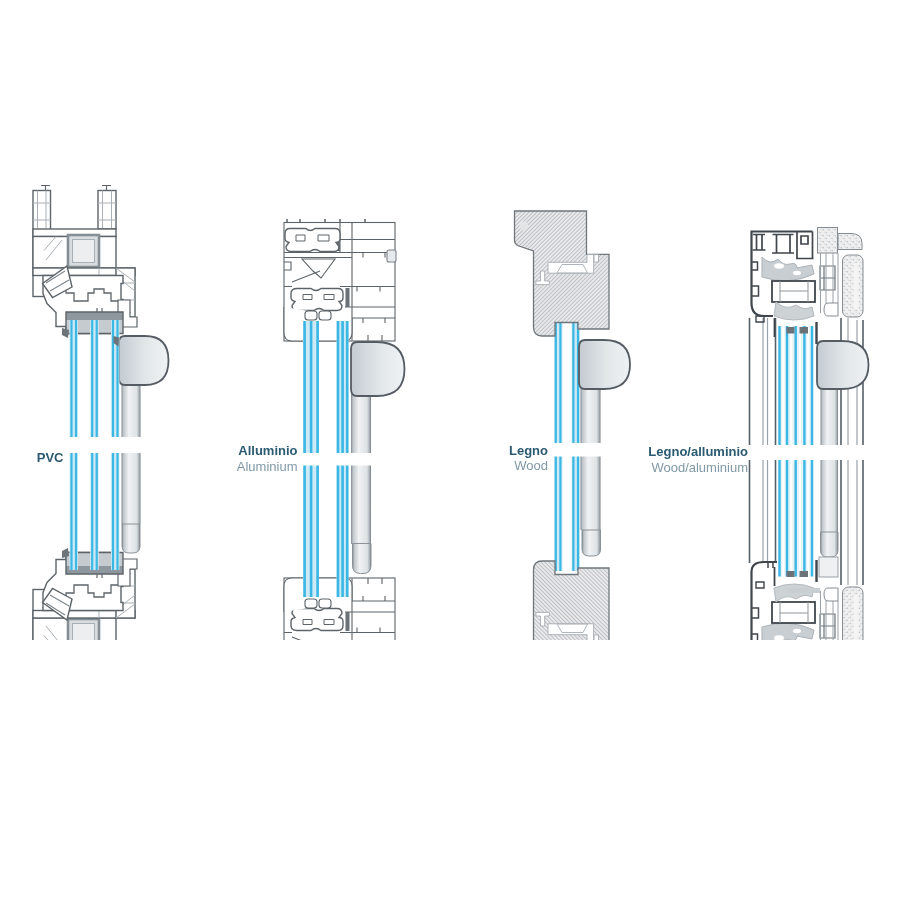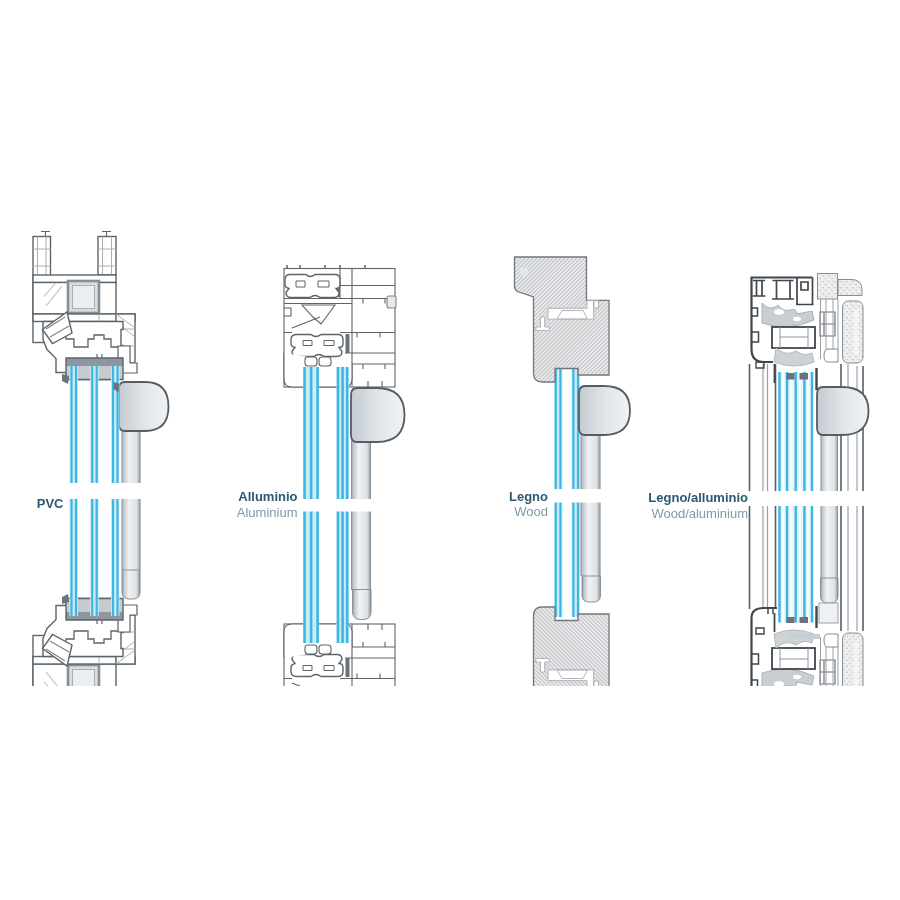--- a/index.html
+++ b/index.html
@@ -1,16 +1,16 @@
 <!DOCTYPE html>
 <html><head>
 <meta charset="utf-8">
 <style>
   html,body{margin:0;padding:0;background:#ffffff;}
-  .wrap{width:900px;height:640px;position:relative;font-family:"Liberation Sans", sans-serif;margin-top:46px;}
+  .wrap{width:900px;height:640px;position:relative;font-family:"Liberation Sans", sans-serif;}
   svg{position:absolute;top:0;left:0;}
   text{font-family:"Liberation Sans", sans-serif;}
   .lbl1{fill:#2b5a72;font-weight:bold;font-size:13px;}
   .lbl2{fill:#8099a6;font-size:13px;}
 </style>
 </head>
 <body>
 <div class="wrap">
 <svg width="900" height="900" viewBox="0 0 900 900">
 <defs>

